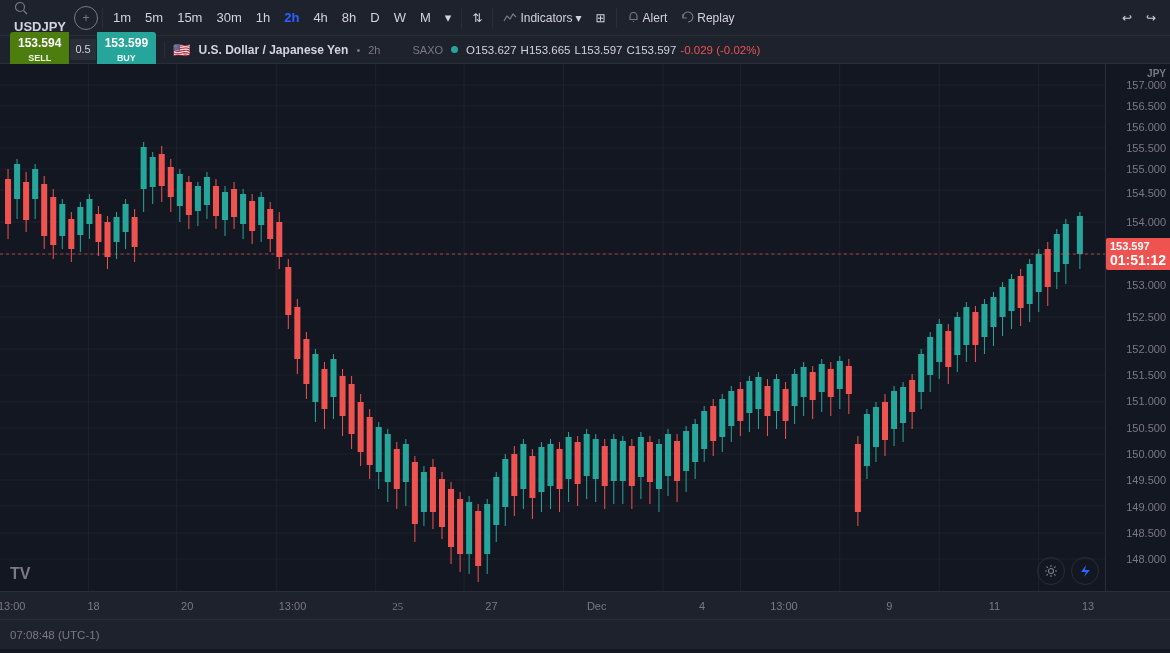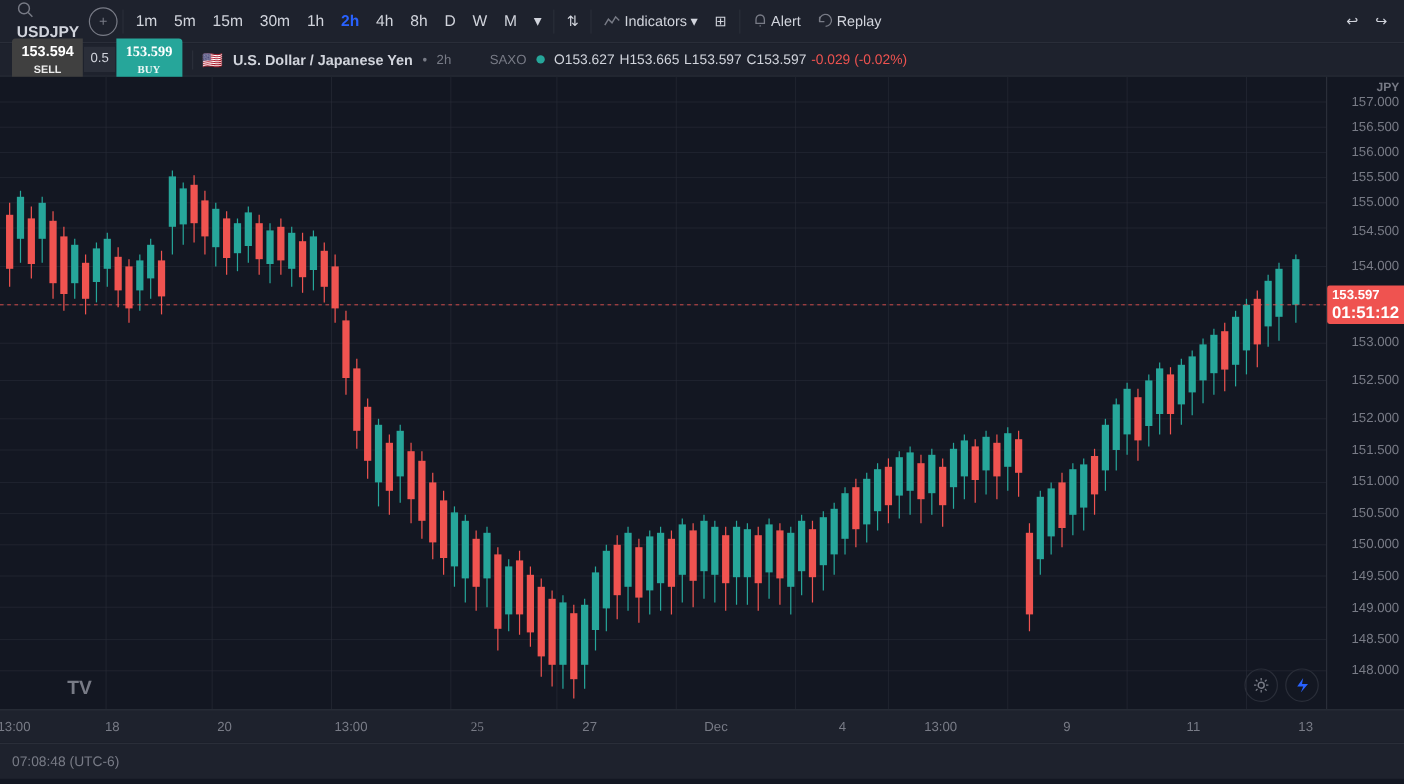--- a/index.html
+++ b/index.html
@@ -38,30 +38,30 @@
     }
     .symbol-full-name { font-size: 12px; font-weight: 600; color: #d1d4dc; }
     .symbol-interval { color: #787b86; font-size: 11px; }
     .symbol-exchange { color: #787b86; font-size: 11px; margin-left: 24px; }
     .price-dot { width: 7px; height: 7px; background: #26a69a; border-radius: 50%; }
     .ohlc { display: flex; gap: 4px; font-size: 11.5px; }
     .ohlc-item { color: #787b86; }
     .ohlc-item span { color: #d1d4dc; }
     .price-change { color: #ef5350; font-size: 11.5px; }
     .sell-btn {
-      background: #404040; color: #fff; border: none; border-radius: 3px 0 0 3px;
+      background: #4d7c0f; color: #fff; border: none; border-radius: 3px 0 0 3px;
       padding: 3px 8px; font-size: 11px; font-weight: 600; cursor: pointer; line-height: 1.4;
     }
     .spread-btn {
       background: #2a2e39; color: #d1d4dc; border: none; padding: 3px 5px;
       font-size: 11px; cursor: pointer; line-height: 1.4;
     }
     .buy-btn {
       background: #26a69a; color: #fff; border: none; border-radius: 0 3px 3px 0;
-      padding: 3px 8px; font-size: 11px; font-weight: 600; cursor: pointer; line-height: 1.4; font-family: Liberation Serif, serif;
+      padding: 3px 8px; font-size: 11px; font-weight: 600; cursor: pointer; line-height: 1.4;
     }
     .sell-price, .buy-price { font-size: 12px; font-weight: 700; display: block; }
     .sell-label, .buy-label { font-size: 9px; opacity: 0.9; display: block; }
 
     
     .chart-container {
       display: flex; height: calc(653px - 36px - 28px - 32px - 30px);
       position: relative;
     }
     .chart-main {
@@ -108,21 +108,21 @@
     }
     .tf-btn.active { color: #2962ff; }
     .bottom-right { display: flex; align-items: center; gap: 8px; color: #787b86; font-size: 11.5px; }
 
     
     .candle-svg { position: absolute; top: 0; left: 0; width: 100%; height: 100%; }
 
     
     .tv-logo {
       position: absolute; bottom: 8px; left: 10px;
-      font-size: 14px; font-weight: 700; color: #787b86; margin-left: 46px;
+      font-size: 14px; font-weight: 700; color: #787b86;
     }
 
     
     .lightning-btn {
       position: absolute; bottom: 6px; right: 6px;
       width: 28px; height: 28px; border-radius: 50%;
       border: 1px solid #2a2e39; display: flex; align-items: center; justify-content: center;
       cursor: pointer; color: #2962ff; font-size: 14px;
     }
     .settings-btn {
@@ -614,15 +614,15 @@
   <span class="x-axis-label" style="left:51%;">Dec</span>
   <span class="x-axis-label" style="left:60%;">4</span>
   <span class="x-axis-label" style="left:67%;">13:00</span>
   <span class="x-axis-label" style="left:76%;">9</span>
   <span class="x-axis-label" style="left:85%;">11</span>
   <span class="x-axis-label" style="left:93%;">13</span>
 </div>
 
 <div class="bottom-bar">
   <div class="bottom-right">
-    <span>07:08:48 (UTC-6)</span>
+    <span>07:08:48 (UTC-1)</span>
   </div>
 </div>
 
 </body></html>

